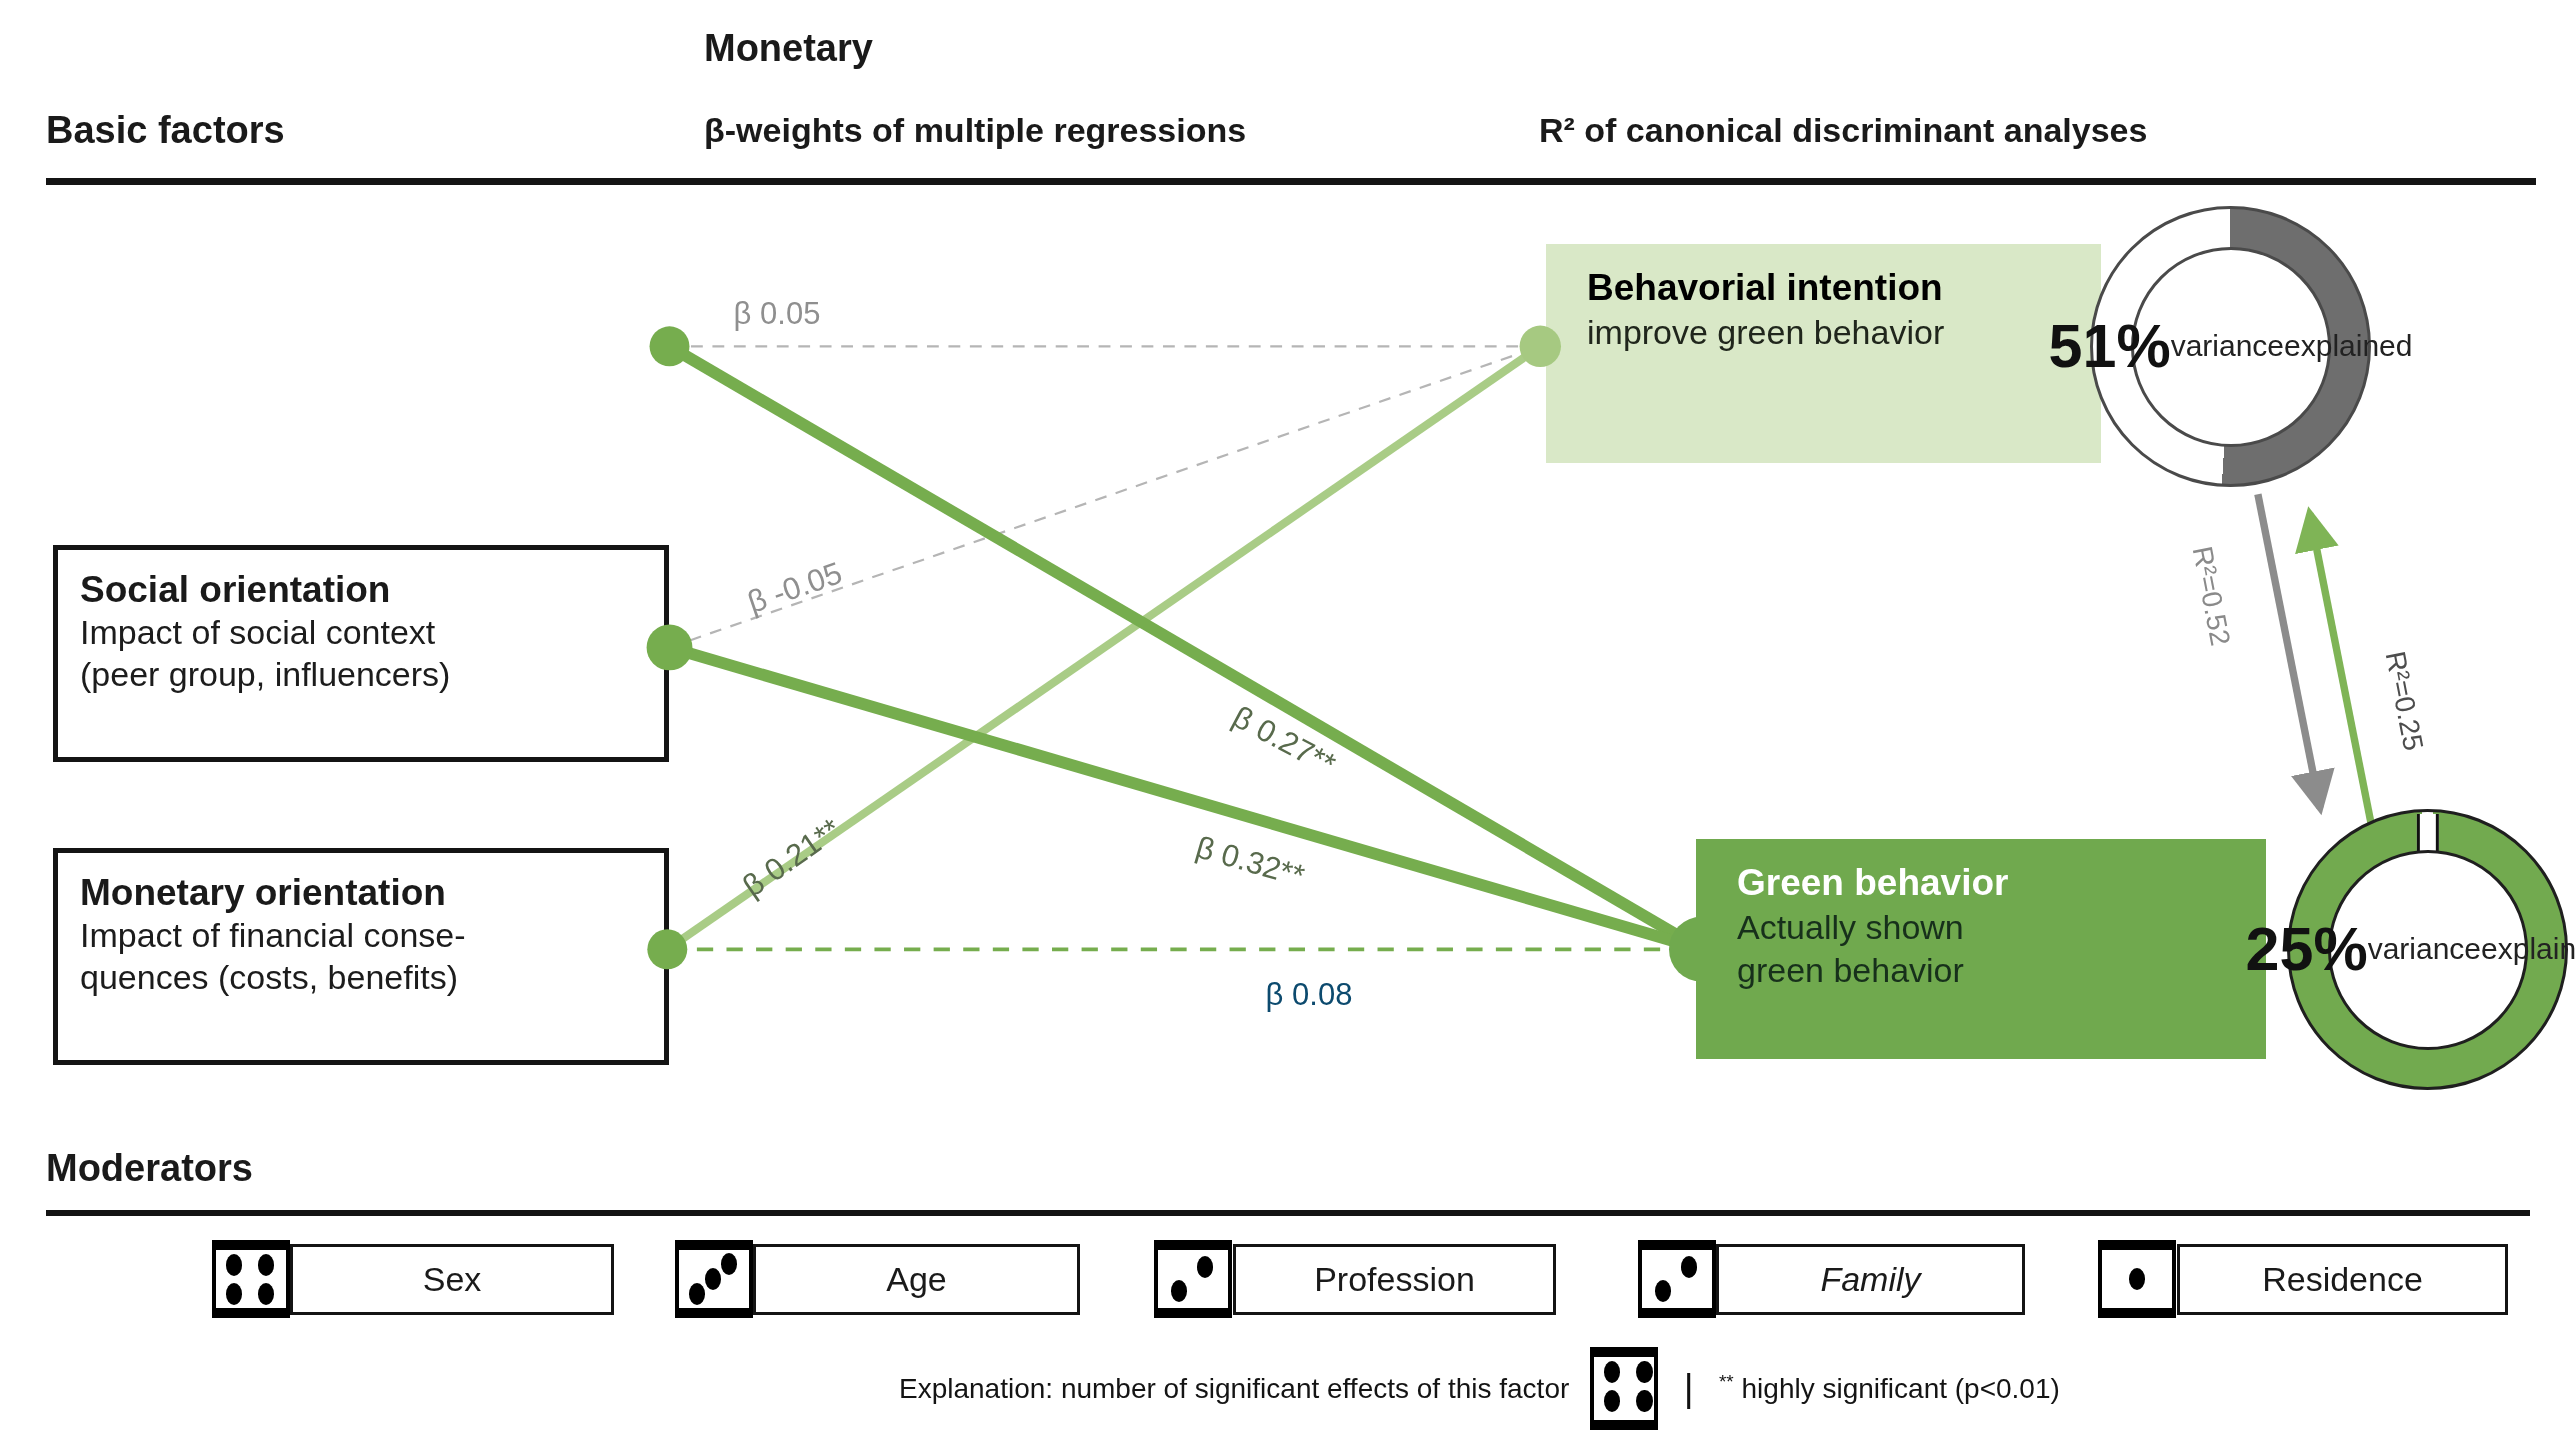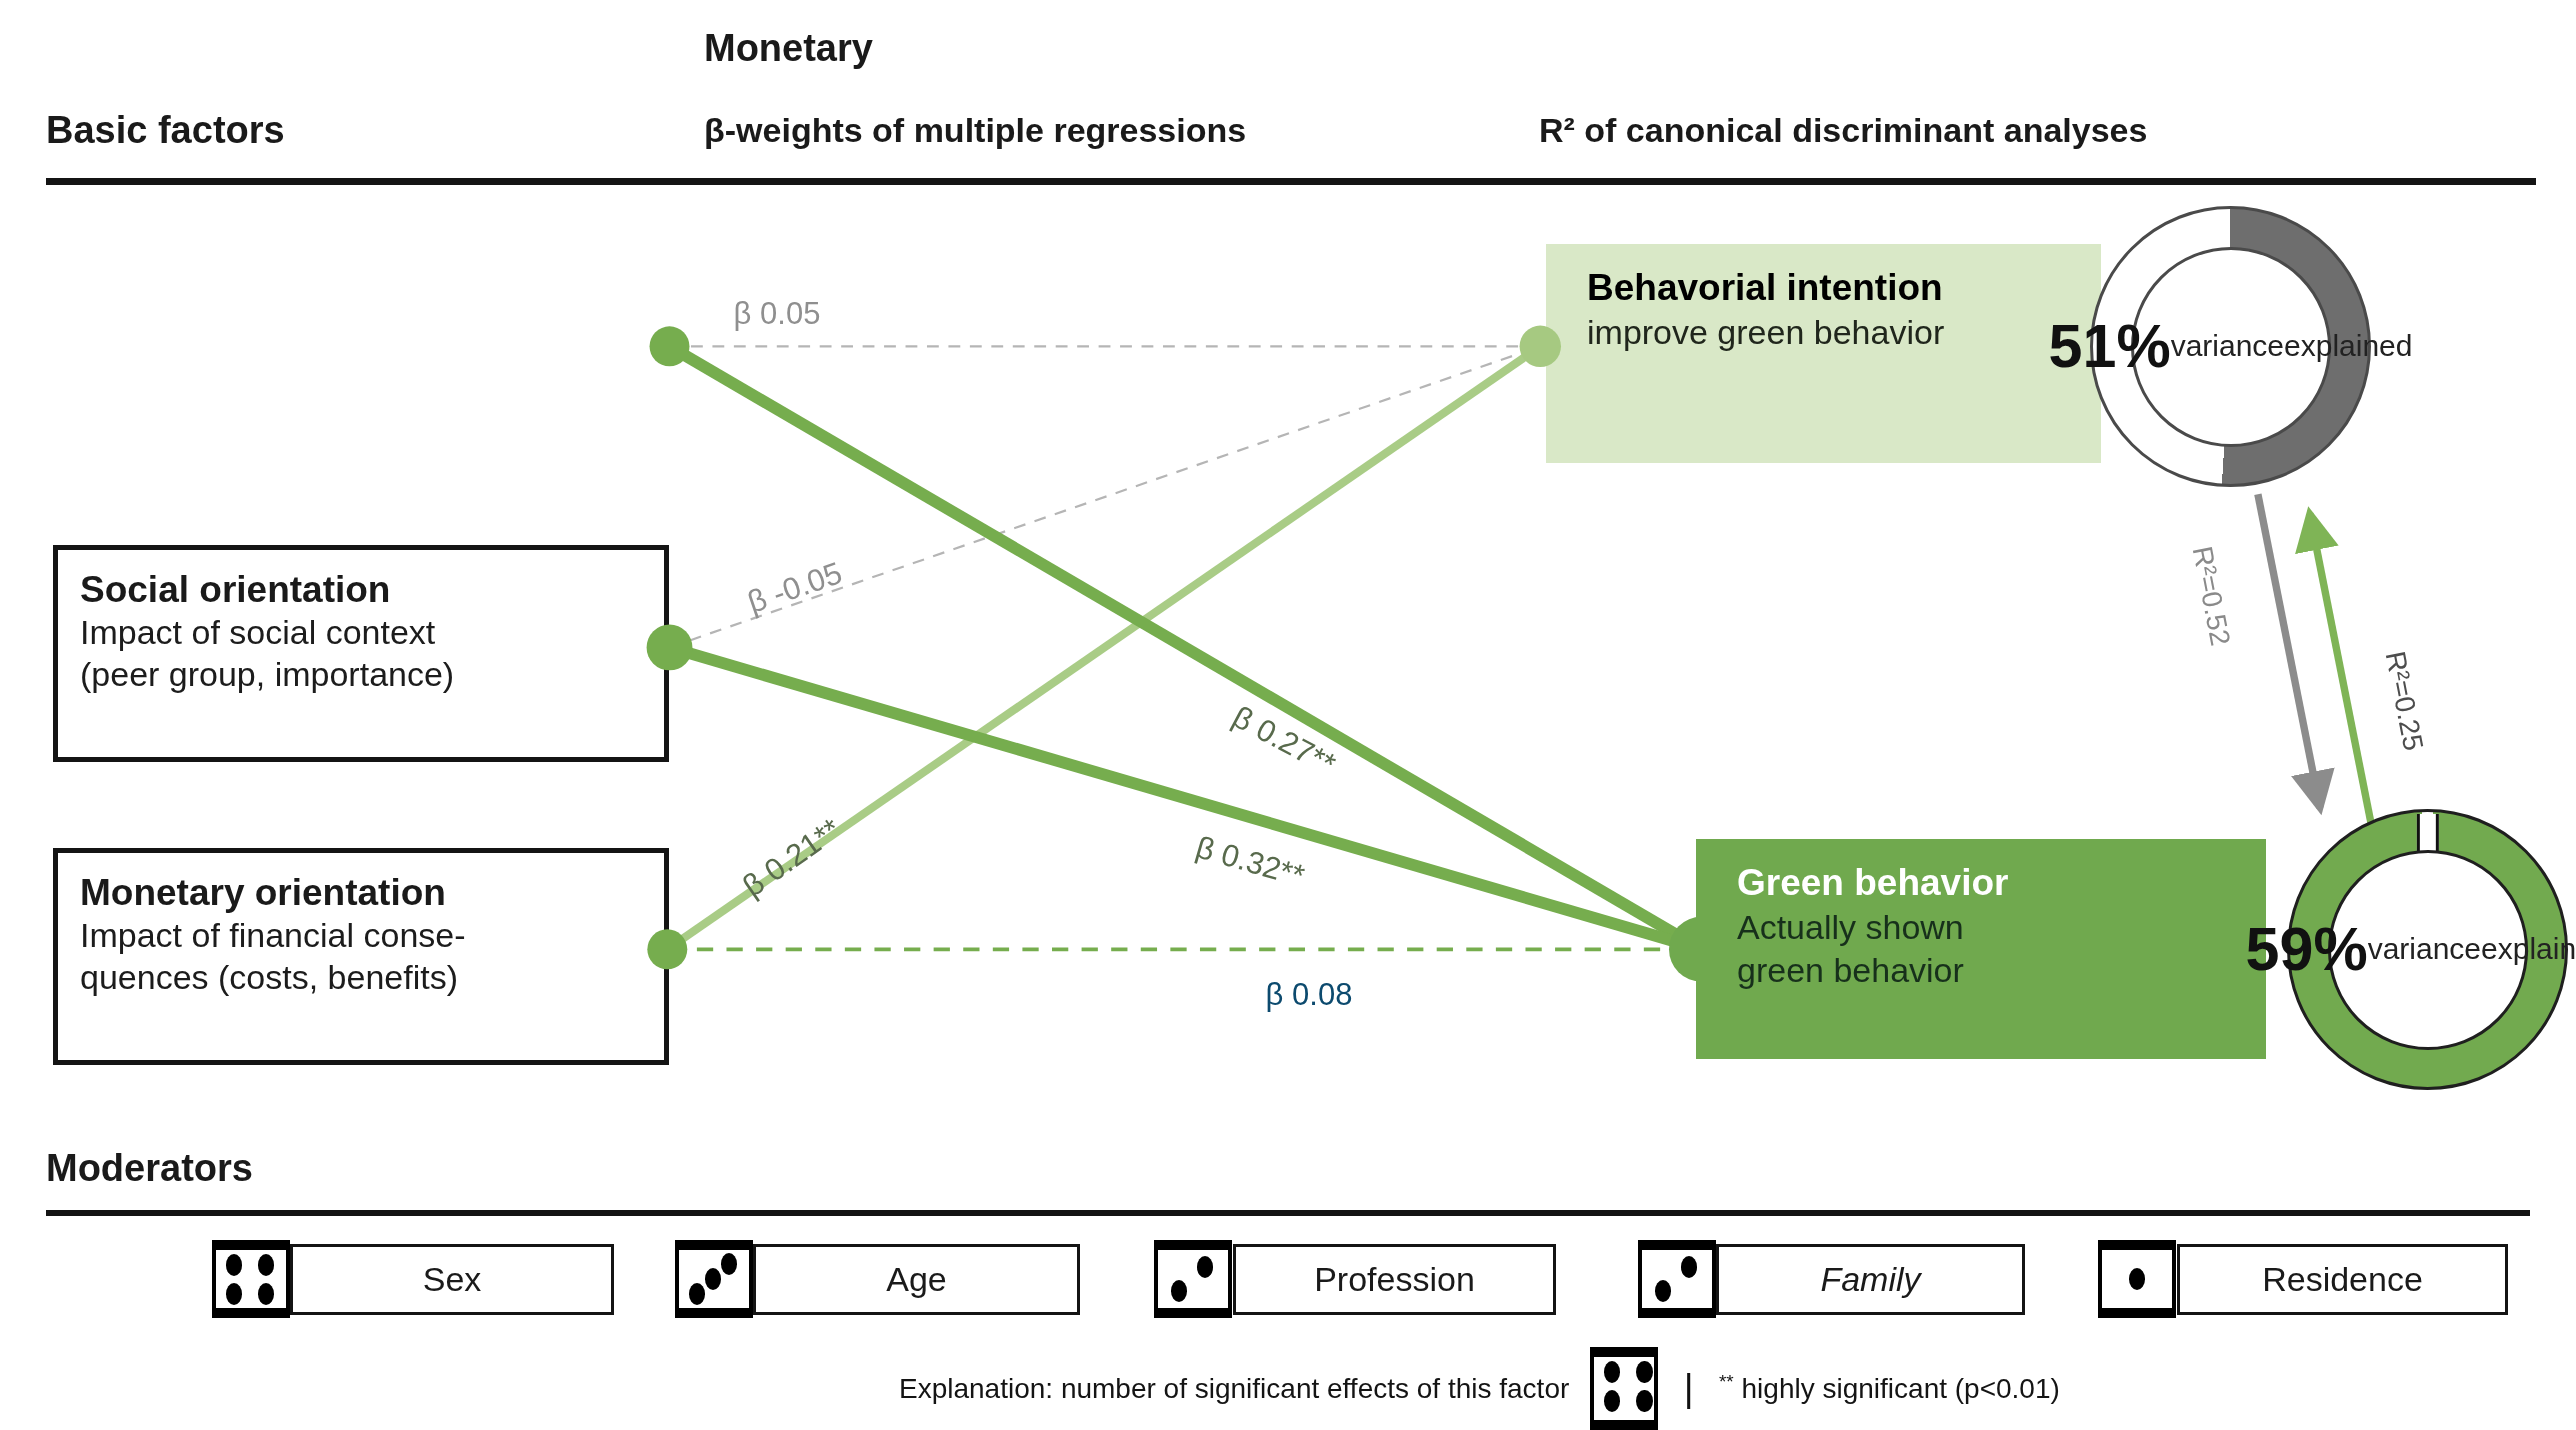--- a/index.html
+++ b/index.html
@@ -91,21 +91,21 @@
   <div class="sec-title" style="left:704px;top:27px;">Monetary</div>
   <div class="sub-title" style="left:704px;top:111px;">β-weights of multiple regressions</div>
   <div class="rule" style="left:703px;top:178px;width:840px;height:6.7px;"></div>
 
   <div class="sub-title" style="left:1539px;top:111px;">R² of canonical discriminant analyses</div>
   <div class="rule" style="left:1539px;top:178px;width:997px;height:6.7px;"></div>
 
   <div class="factor-box" style="top:545px;">
     <div class="bt">Social orientation</div>
     <div class="bl">Impact of social context</div>
-    <div class="bl">(peer group, importance)</div>
+    <div class="bl">(peer group, influencers)</div>
   </div>
   <div class="factor-box" style="top:848px;">
     <div class="bt">Monetary orientation</div>
     <div class="bl">Impact of financial conse-</div>
     <div class="bl">quences (costs, benefits)</div>
   </div>
 
   <div class="outcome-box" id="bi-box">
     <div class="bt">Behavorial intention</div>
     <div class="bl">improve green behavior</div>
@@ -119,21 +119,21 @@
   <div class="donut" id="donut-51">
     <div class="inner">
       <div class="pct">51%</div>
       <div class="cap">variance</div>
       <div class="cap">explained</div>
     </div>
   </div>
   <div class="donut" id="donut-77">
     <div class="notch"></div>
     <div class="inner">
-      <div class="pct">59%</div>
+      <div class="pct">25%</div>
       <div class="cap">variance</div>
       <div class="cap">explained</div>
     </div>
   </div>
 
   <div class="plabel gray-lbl" style="left:777px;top:314px;transform:translate(-50%,-50%);">β 0.05</div>
   <div class="plabel gray-lbl" style="left:795px;top:588px;transform:translate(-50%,-50%) rotate(-19deg);">β -0.05</div>
   <div class="plabel green-lbl" style="left:792px;top:858px;transform:translate(-50%,-50%) rotate(-35deg);">β 0.21**</div>
   <div class="plabel green-lbl" style="left:1284px;top:741px;transform:translate(-50%,-50%) rotate(28deg);">β 0.27**</div>
   <div class="plabel green-lbl" style="left:1250px;top:862px;transform:translate(-50%,-50%) rotate(16deg);">β 0.32**</div>

